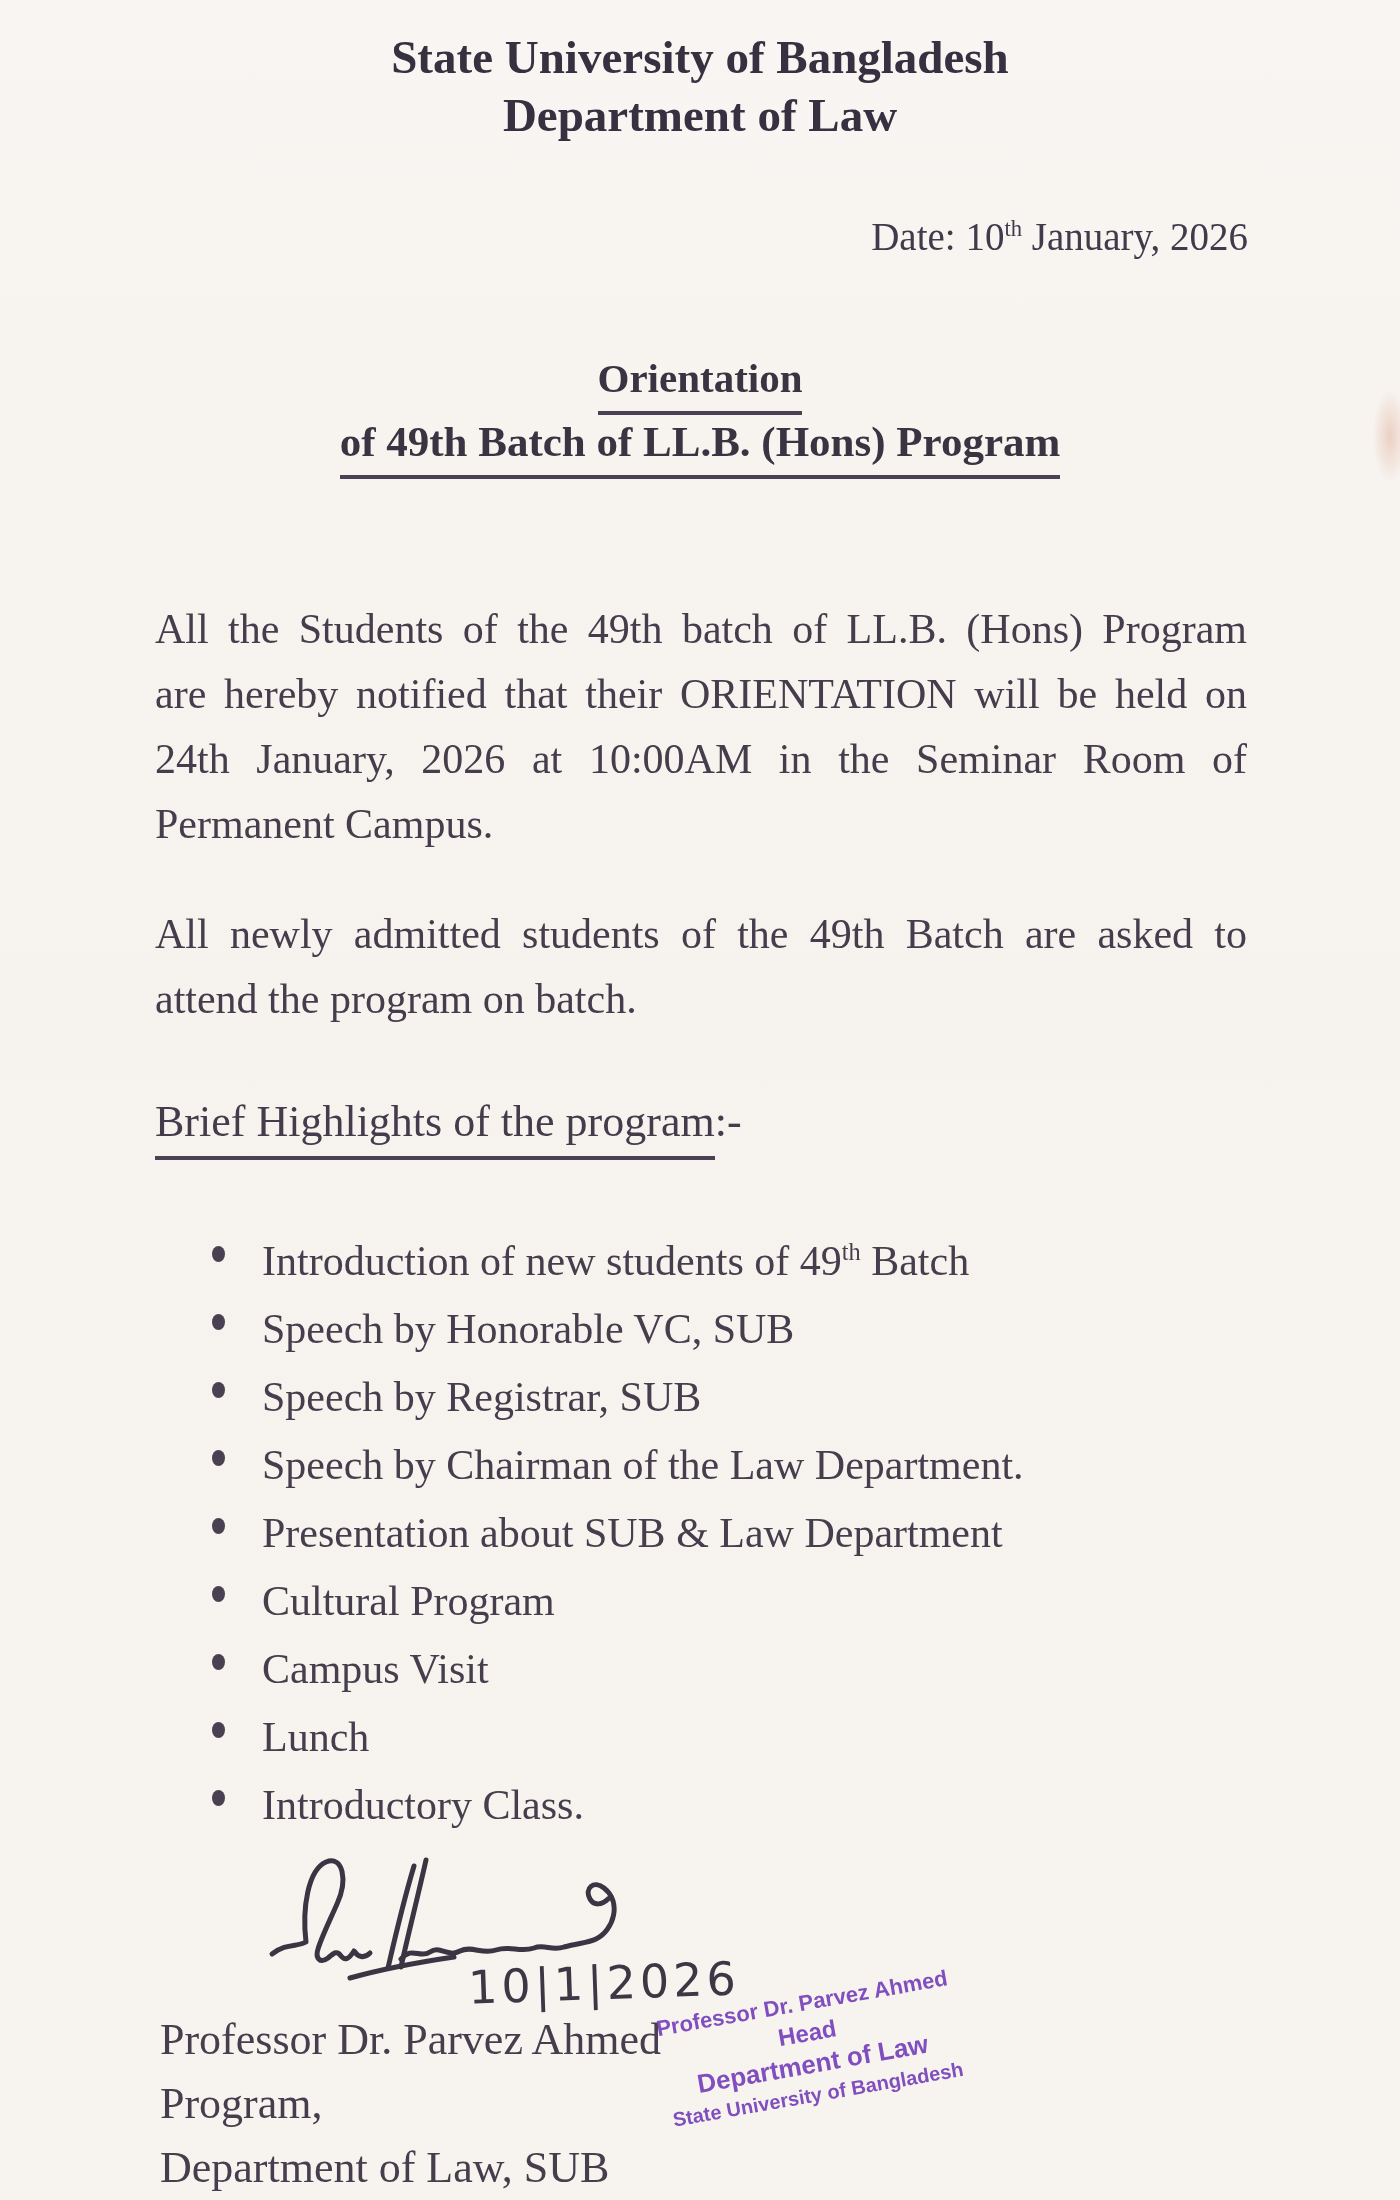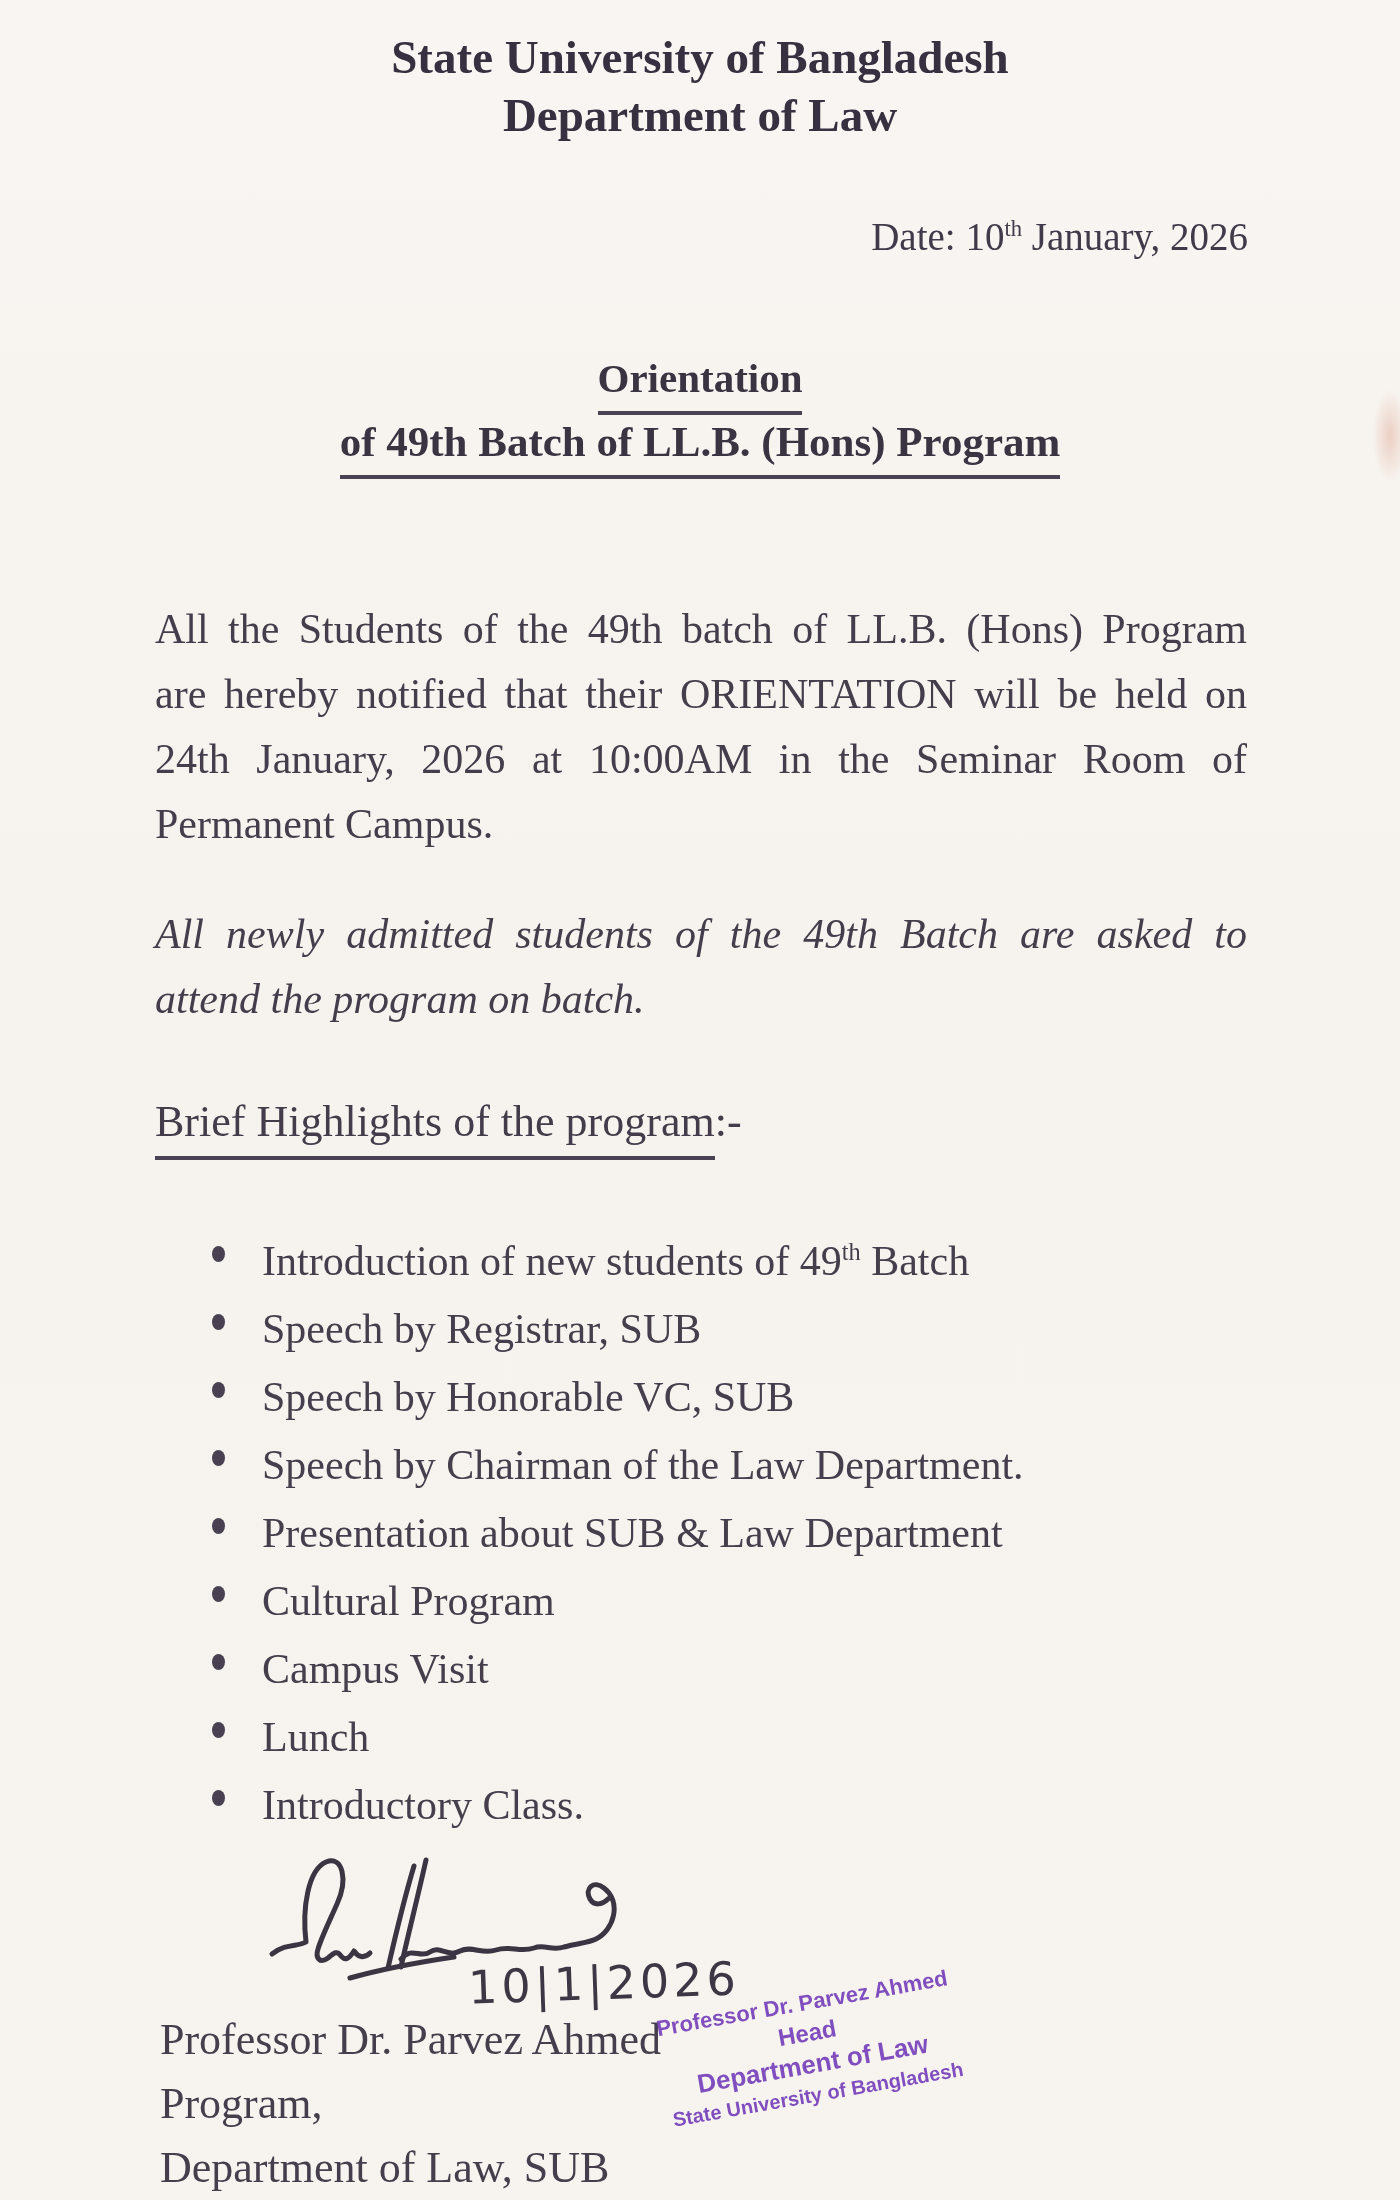--- a/index.html
+++ b/index.html
@@ -16,21 +16,21 @@
   sup{font-size:58%;}
   
   .titleblock{position:absolute;top:338px;left:0;width:100%;text-align:center;font-weight:bold;color:#3a3342;}
   .notice{font-size:58px;letter-spacing:1px;line-height:66px;}
   .sub1{margin-top:14px;font-size:41px;line-height:52px;}
   .sub2{margin-top:10px;font-size:43px;line-height:56px;}
   .u{border-bottom:4px solid #4a4254;padding-bottom:10px;}
   
   .para{position:absolute;left:155px;width:1092px;font-size:42px;line-height:65px;color:#453d4c;}
   .p1{top:597px;}
-  .p2{top:902px;font-style:italic;}
+  .p2{top:902px;}
   .jline{text-align:justify;text-align-last:justify;}
   .jlast{text-align:left;}
   
   .hheading{position:absolute;left:155px;top:1096px;font-size:44px;color:#443c4b;}
   .hlist{position:absolute;left:210px;top:1218px;margin:0;padding:0;list-style:none;font-size:42px;color:#463e4d;}
   .hlist li{position:relative;padding-left:52px;height:68px;line-height:68px;}
   .dot{position:absolute;left:2px;top:28px;width:13px;height:16px;border-radius:50%;background:#494152;}
   
   .sig{position:absolute;left:238px;top:1846px;width:400px;height:158px;}
   .sig path{fill:none;stroke:#3b3442;stroke-width:5;stroke-linecap:round;stroke-linejoin:round;}
@@ -74,22 +74,22 @@
 
   <div class="para p2">
     <div class="jline">All newly admitted students of the 49th Batch are asked to</div>
     <div class="jlast">attend the program on batch.</div>
   </div>
 
   <div class="hheading"><span class="u">Brief Highlights of the program</span><span>:-</span></div>
 
   <ul class="hlist">
     <li><span class="dot"></span><span>Introduction of new students of 49</span><sup>th</sup><span> Batch</span></li>
+    <li><span class="dot"></span><span>Speech by Honorable VC, SUB</span><sup></sup><span></span></li>
     <li><span class="dot"></span><span>Speech by Registrar, SUB</span><sup></sup><span></span></li>
-    <li><span class="dot"></span><span>Speech by Honorable VC, SUB</span><sup></sup><span></span></li>
     <li><span class="dot"></span><span>Speech by Chairman of the Law Department.</span><sup></sup><span></span></li>
     <li><span class="dot"></span><span>Presentation about SUB &amp; Law Department</span><sup></sup><span></span></li>
     <li><span class="dot"></span><span>Cultural Program</span><sup></sup><span></span></li>
     <li><span class="dot"></span><span>Campus Visit</span><sup></sup><span></span></li>
     <li><span class="dot"></span><span>Lunch</span><sup></sup><span></span></li>
     <li><span class="dot"></span><span>Introductory Class.</span><sup></sup><span></span></li>
   </ul>
 
   <svg class="sig" viewBox="0 0 400 158" aria-hidden="true">
     <path d="M 34 108 C 48 97 60 101 68 96 C 64 62 70 24 88 16 C 105 9 110 34 99 58 C 92 74 84 90 80 103 C 77 112 82 118 90 112 C 96 107 99 104 103 110 C 107 115 111 113 116 105 C 120 111 126 113 132 107"></path>

